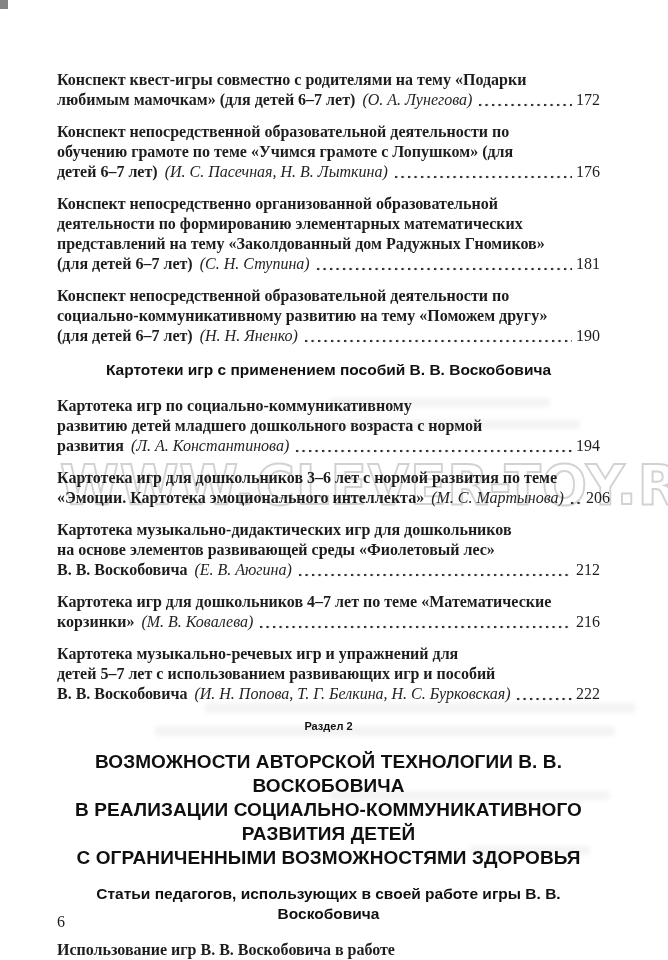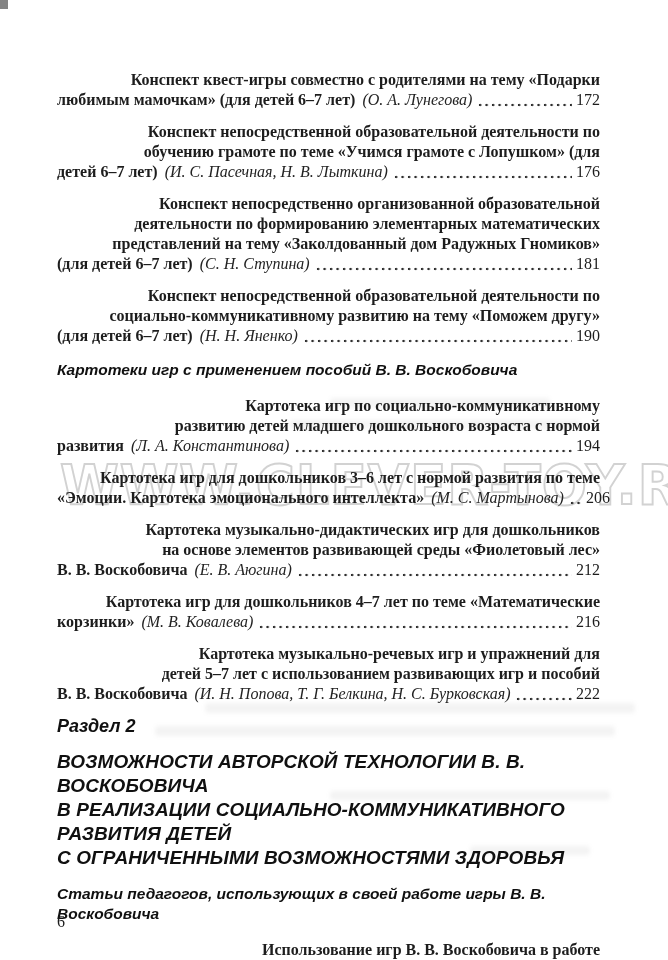--- a/index.html
+++ b/index.html
@@ -14,37 +14,37 @@
   .watermark {
     position:absolute; top:452px; left:60px; z-index:0;
     font-family:"DejaVu Sans","Liberation Sans",sans-serif;
     font-weight:700; font-size:56px; letter-spacing:1px; white-space:nowrap;
     color:transparent; -webkit-text-stroke:2px rgba(155,155,155,0.45);
     transform:scaleX(0.95); transform-origin:left center;
     pointer-events:none;
   }
   .content { position:absolute; left:57px; top:70px; width:543px; z-index:1; }
   .toc-entry { font-size:16px; line-height:20px; font-weight:700; margin-bottom:12px; }
-  .t-line { white-space:nowrap;text-align:right; }
+  .t-line { white-space:nowrap; }
   .t-last { display:flex; align-items:center; }
   .t-bold { white-space:nowrap; }
   .t-author { font-style:italic; font-weight:400; margin-left:7px; white-space:nowrap; color:#232323; }
   .leader {
     flex:1 1 auto; min-width:12px; height:4px;
     margin:0 2px 3px 6px; align-self:flex-end;
     background-image:radial-gradient(circle at 2px 2px, #2e2e2e 1.1px, transparent 1.6px);
     background-size:6.5px 4px; background-repeat:repeat-x; background-position:left bottom;
   }
   .t-page { font-weight:400; margin-left:2px; }
   .h-center {
-    font-family:"Liberation Sans","DejaVu Sans",sans-serif;
-    font-weight:700; color:#101010;font-style:italic;
+    text-align:center; font-family:"Liberation Sans","DejaVu Sans",sans-serif;
+    font-weight:700; color:#101010;
   }
   .h-kartoteki { font-size:15.5px; line-height:20px; margin:14px 0 16px; }
-  .razdel { font-size:18px; line-height:20px; margin-top:0; }
+  .razdel { font-size:11px; line-height:20px; margin-top:0; }
   .section-title { font-size:19px; line-height:24px; margin-top:14px; letter-spacing:0.1px; }
   .section-subtitle { font-size:15.5px; line-height:20px; margin-top:14px; }
   .entry-last-block { margin-top:16px; margin-bottom:0; }
   .page-num { position:absolute; left:57px; top:912px; z-index:1; font-size:16px; line-height:20px; font-weight:400; }
 </style>
 </head>
 <body>
 
 <div class="page">
 

